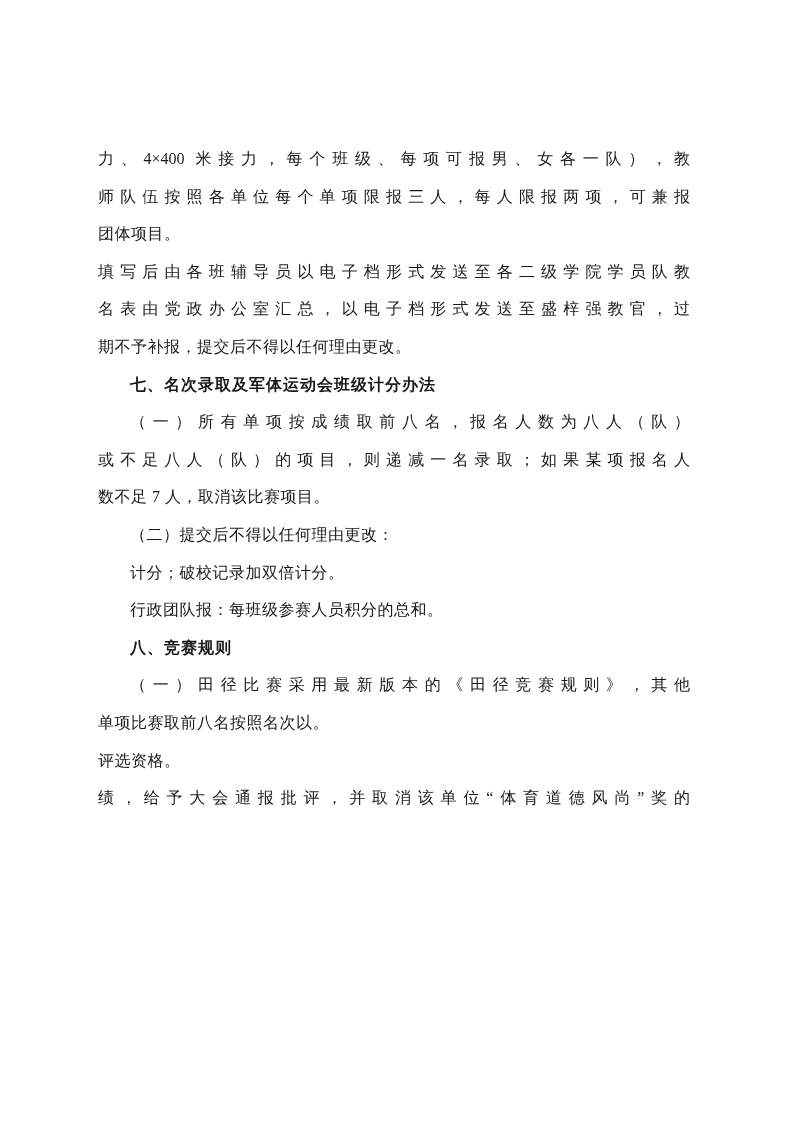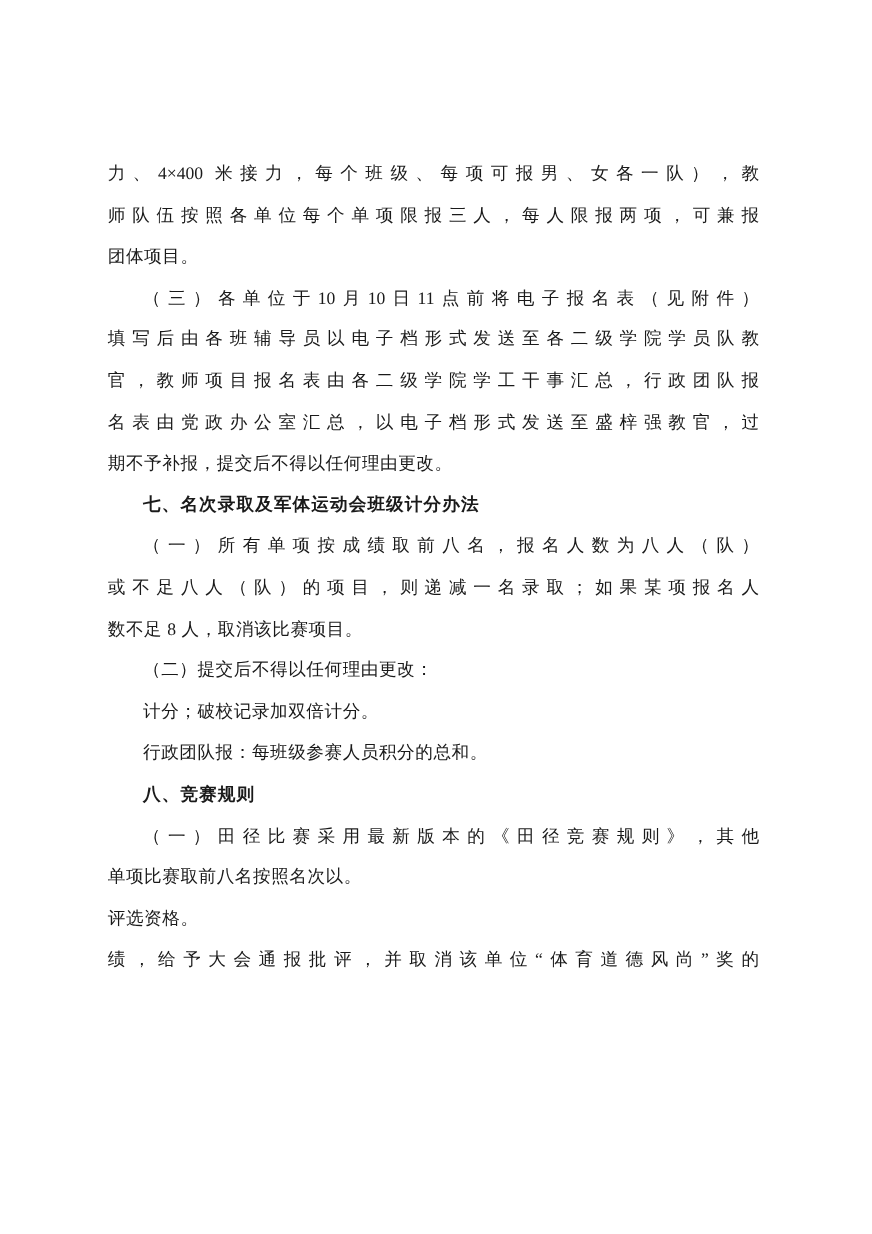--- a/index.html
+++ b/index.html
@@ -46,29 +46,27 @@
   }
 </style>
 </head>
 <body>
 
 <div id="page">
   <div id="text-block">
     <div class="line just">力、4×400 米接力，每个班级、每项可报男、女各一队），教</div>
     <div class="line just">师队伍按照各单位每个单项限报三人，每人限报两项，可兼报</div>
     <div class="line">团体项目。</div>
-    <div class="line indent just">（三）各单位于10月10日11点前将电子报名表（见附件）</div>
     <div class="line just">填写后由各班辅导员以电子档形式发送至各二级学院学员队教</div>
-    <div class="line just">官，教师项目报名表由各二级学院学工干事汇总，行政团队报</div>
     <div class="line just">名表由党政办公室汇总，以电子档形式发送至盛梓强教官，过</div>
     <div class="line">期不予补报，提交后不得以任何理由更改。</div>
     <div class="line indent heading">七、名次录取及军体运动会班级计分办法</div>
     <div class="line indent just">（一）所有单项按成绩取前八名，报名人数为八人（队）</div>
     <div class="line just">或不足八人（队）的项目，则递减一名录取；如果某项报名人</div>
-    <div class="line">数不足 8 人，取消该比赛项目。</div>
+    <div class="line">数不足 7 人，取消该比赛项目。</div>
     <div class="line indent">（二）提交后不得以任何理由更改：</div>
     <div class="line indent">计分；破校记录加双倍计分。</div>
     <div class="line indent">行政团队报：每班级参赛人员积分的总和。</div>
     <div class="line indent heading">八、竞赛规则</div>
     <div class="line indent just">（一）田径比赛采用最新版本的《田径竞赛规则》，其他</div>
     <div class="line">单项比赛取前八名按照名次以。</div>
     <div class="line">评选资格。</div>
     <div class="line just">绩，给予大会通报批评，并取消该单位“体育道德风尚”奖的</div>
   </div>
 </div>

